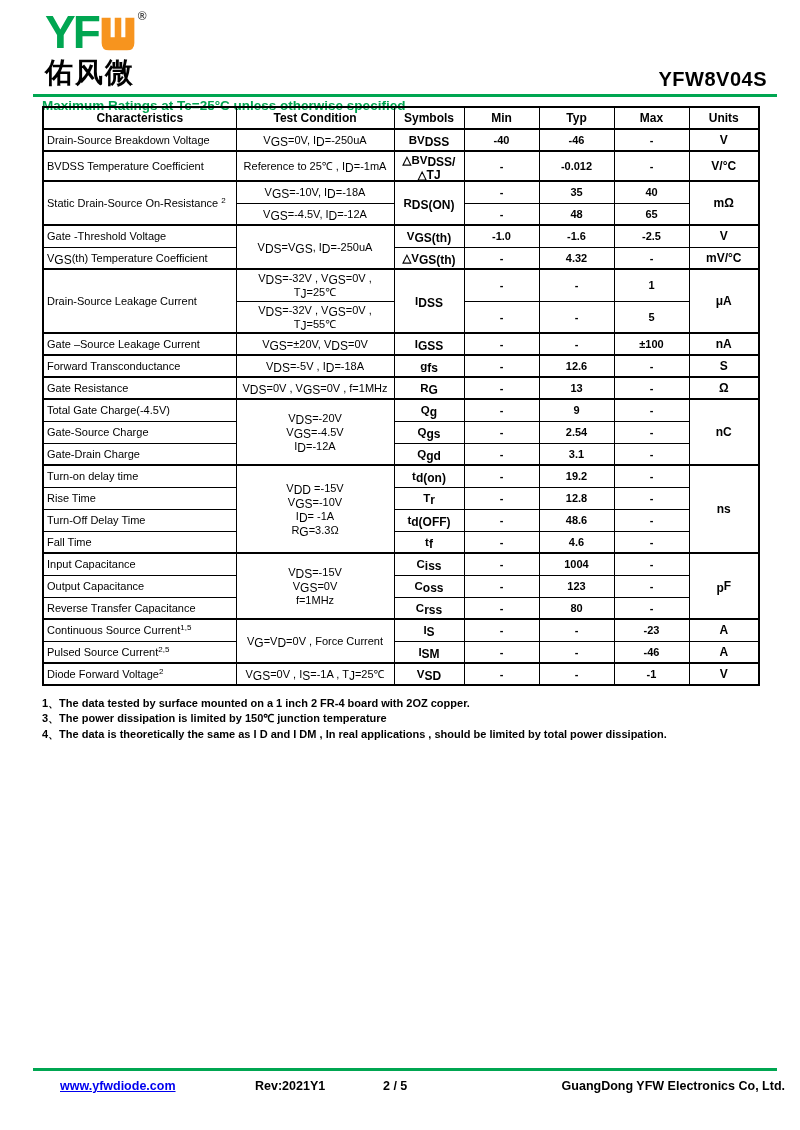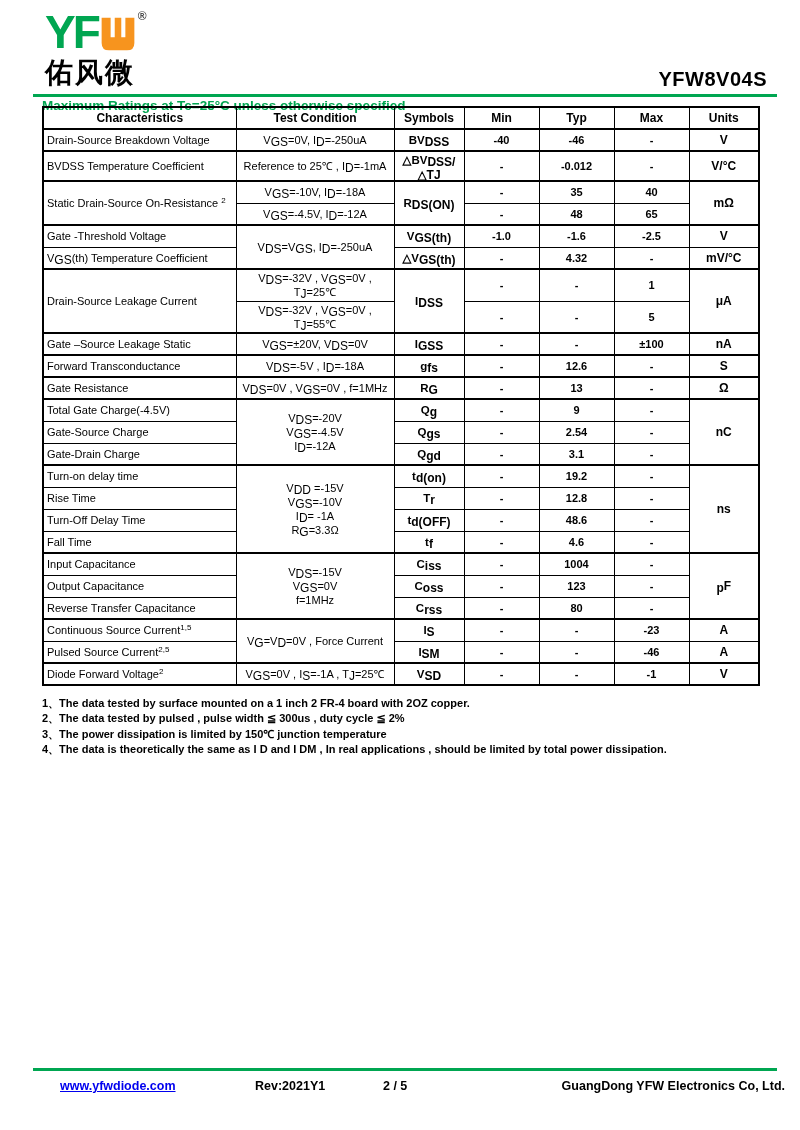--- a/index.html
+++ b/index.html
@@ -147,21 +147,21 @@
           <td class="col-max">1</td>
           <td rowspan="2" class="col-units">μA</td>
         </tr>
         <tr>
           <td class="col-test-condition">V<sub>DS</sub>=-32V , V<sub>GS</sub>=0V , T<sub>J</sub>=55℃</td>
           <td class="col-min">-</td>
           <td class="col-typ">-</td>
           <td class="col-max">5</td>
         </tr>
         <tr class="group-start">
-          <td class="col-characteristic">Gate –Source Leakage Static</td>
+          <td class="col-characteristic">Gate –Source Leakage Current</td>
           <td class="col-test-condition">V<sub>GS</sub>=±20V, V<sub>DS</sub>=0V</td>
           <td class="col-symbol">I<sub>GSS</sub></td>
           <td class="col-min">-</td>
           <td class="col-typ">-</td>
           <td class="col-max">±100</td>
           <td class="col-units">nA</td>
         </tr>
         <tr class="group-start">
           <td class="col-characteristic">Forward Transconductance</td>
           <td class="col-test-condition">V<sub>DS</sub>=-5V , I<sub>D</sub>=-18A</td>
@@ -280,21 +280,20 @@
           <td class="col-min">-</td>
           <td class="col-typ">-</td>
           <td class="col-max">-1</td>
           <td class="col-units">V</td>
         </tr>
       </tbody>
   </table>
 
   <div class="notes">
     <div class="note-item">1、The data tested by surface mounted on a 1 inch 2 FR-4 board with 2OZ copper.</div>
-    <div class="note-item">2、The data tested by pulsed , pulse width ≦ 300us , duty cycle ≦ 2%</div>
     <div class="note-item">3、The power dissipation is limited by 150℃ junction temperature</div>
     <div class="note-item">4、The data is theoretically the same as I D and I DM , In real applications , should be limited by total power dissipation.</div>
   </div>
 
   <div class="footer-rule"></div>
   <div class="footer">
     <a class="site-link">www.yfwdiode.com</a>
     <span class="revision">Rev:2021Y1</span>
     <span class="page-num">2 / 5</span>
     <span class="company">GuangDong YFW Electronics Co, Ltd.</span>

